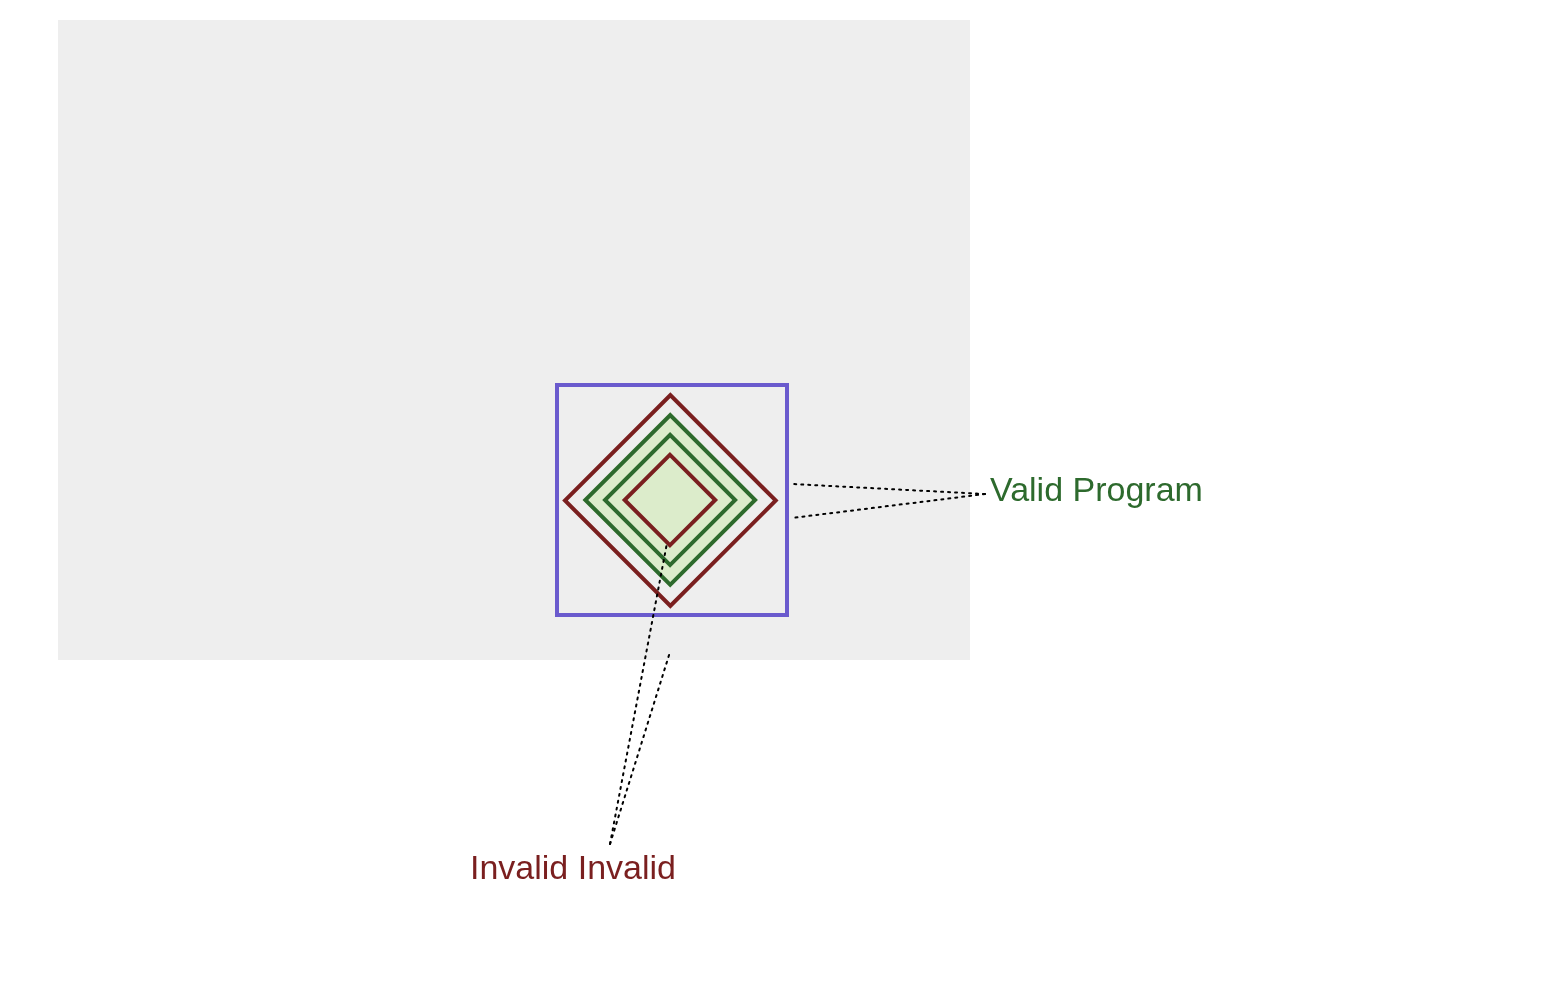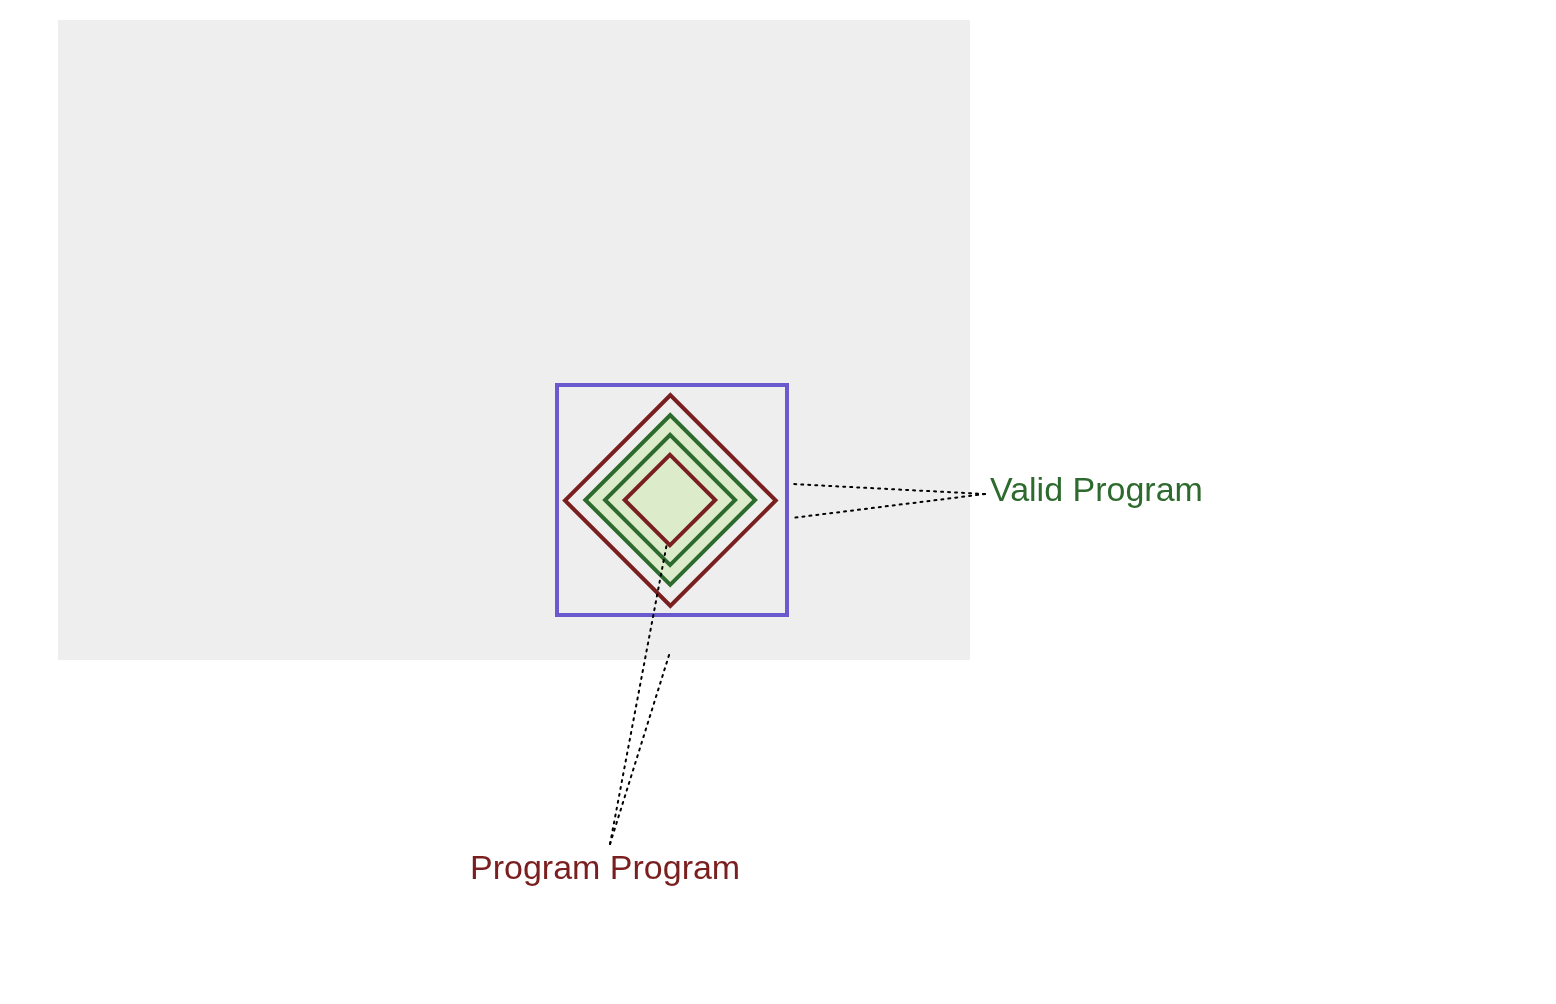--- a/index.html
+++ b/index.html
@@ -57,13 +57,13 @@
   <g id="conn-group" fill="none">
       <line x1="985" y1="494" x2="792" y2="484" stroke="#000000" stroke-width="2" stroke-dasharray="2 5" stroke-linecap="round"></line>
       <line x1="985" y1="494" x2="792" y2="518" stroke="#000000" stroke-width="2" stroke-dasharray="2 5" stroke-linecap="round"></line>
       <line x1="610" y1="844" x2="667" y2="543" stroke="#000000" stroke-width="2" stroke-dasharray="2 5" stroke-linecap="round"></line>
       <line x1="610" y1="844" x2="670" y2="652" stroke="#000000" stroke-width="2" stroke-dasharray="2 5" stroke-linecap="round"></line>
     </g>
 </svg>
 
 <div class="label" id="label-valid" style="left: 990px; top: 470px; color: rgb(45, 106, 45);">Valid Program</div>
 
-<div class="label" id="label-invalid" style="left: 470px; top: 848px; color: rgb(122, 31, 31);">Program Program</div>
+<div class="label" id="label-invalid" style="left: 470px; top: 848px; color: rgb(122, 31, 31);">Invalid Invalid</div>
 
 </body></html>

